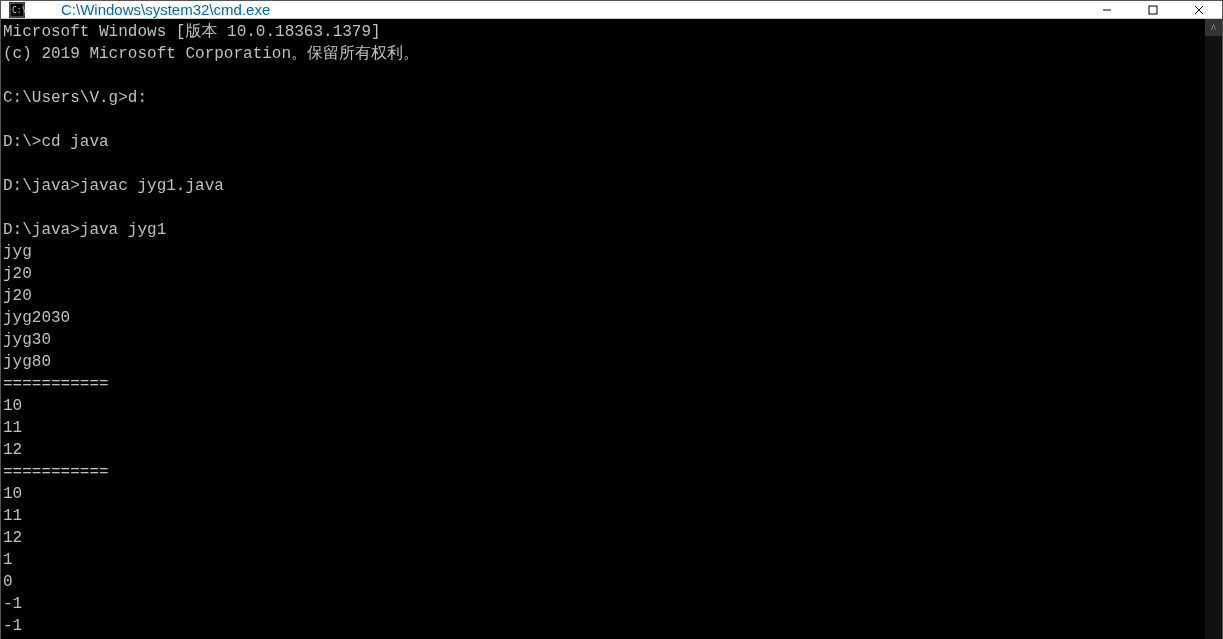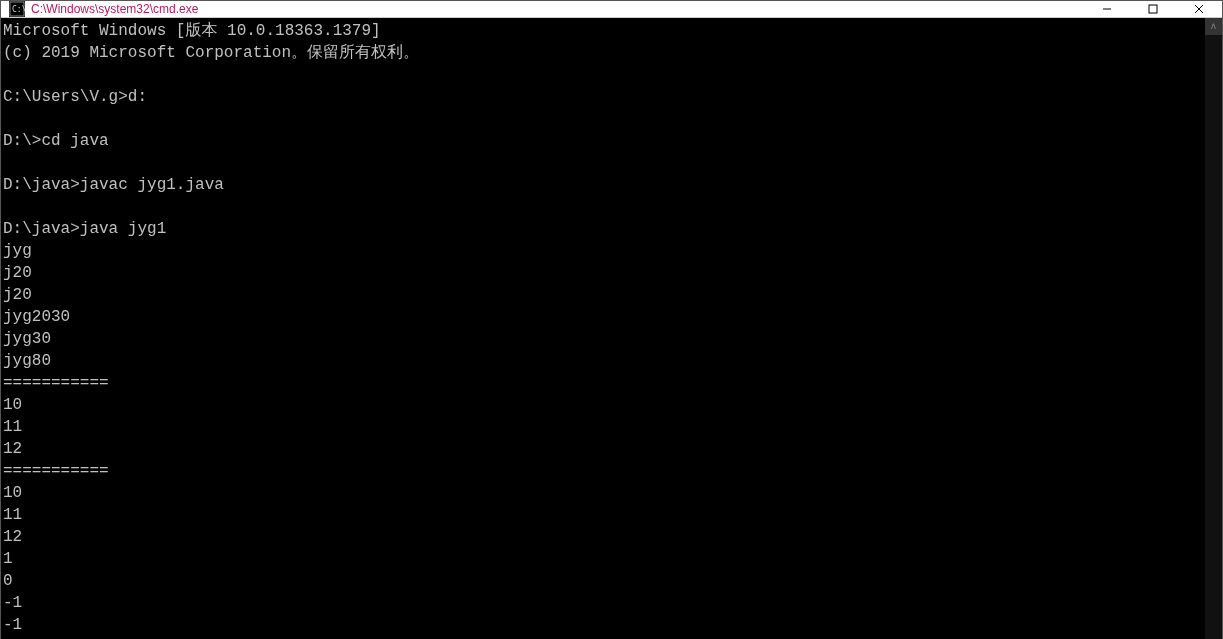--- a/index.html
+++ b/index.html
@@ -1,20 +1,20 @@
 <!DOCTYPE html>
 <html><head>
 <meta charset="utf-8">
 <style>
   * { margin: 0; padding: 0; box-sizing: border-box; }
   html, body { width: 1223px; height: 639px; overflow: hidden; font-family: "Segoe UI", Tahoma, sans-serif; background: #fff; }
   .window { width: 1223px; height: 639px; border: 1px solid #555; display: flex; flex-direction: column; }
   .titlebar { height: 30px; background: #fff; display: flex; align-items: center; border-bottom: 1px solid #ccc; }
   .titlebar-icon { width: 16px; height: 16px; margin-left: 8px; margin-right: 6px; display:inline-flex; align-items:center; justify-content:center; }
-  .titlebar-title { font-size: 12px; color: #be185d; flex: 1; }
+  .titlebar-title { font-size: 15px; color: #0369a1; flex: 1; margin-left: 30px; }
   .titlebar-buttons { display: flex; height: 100%; }
   .tb-btn { width: 46px; height: 100%; display:flex; align-items:center; justify-content:center; color:#000; font-size: 10px; }
   .client { flex:1; display:flex; background:#000; position:relative; }
   .terminal { flex:1; padding: 2px 0 0 2px; font-family: Consolas, "Courier New", monospace; font-size: 16px; line-height: 22px; color:#c0c0c0; white-space: pre; overflow:hidden; }
   .scrollbar { width:17px; background:#1a1a1a; display:flex; flex-direction:column; }
   .sb-btn { height:17px; background:#333; display:flex; align-items:center; justify-content:center; color:#888; font-size:10px; }
   .sb-track { flex:1; background:#111; }
 </style>
 </head>
 <body>

